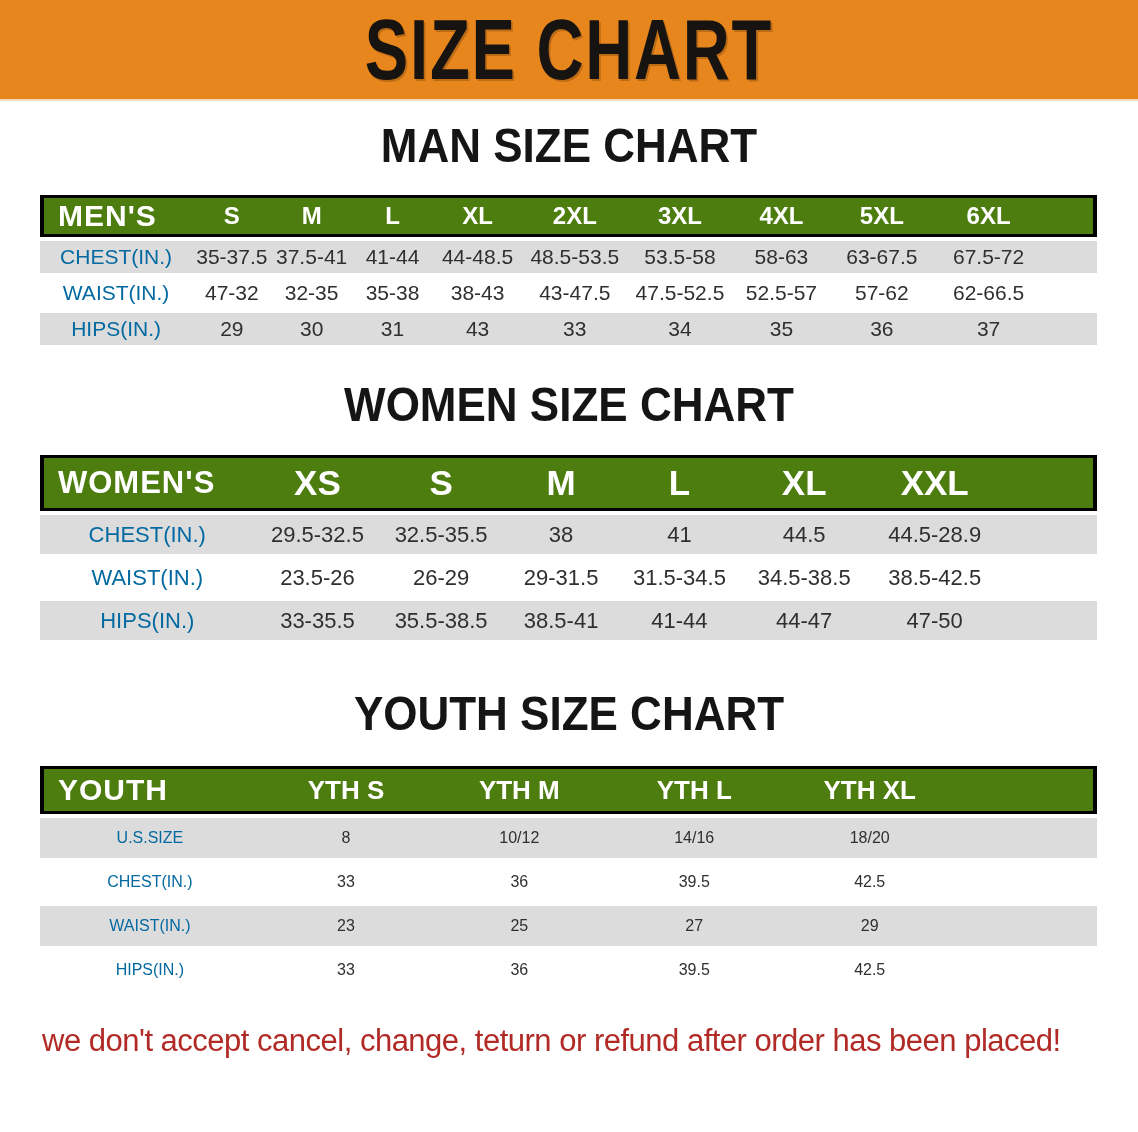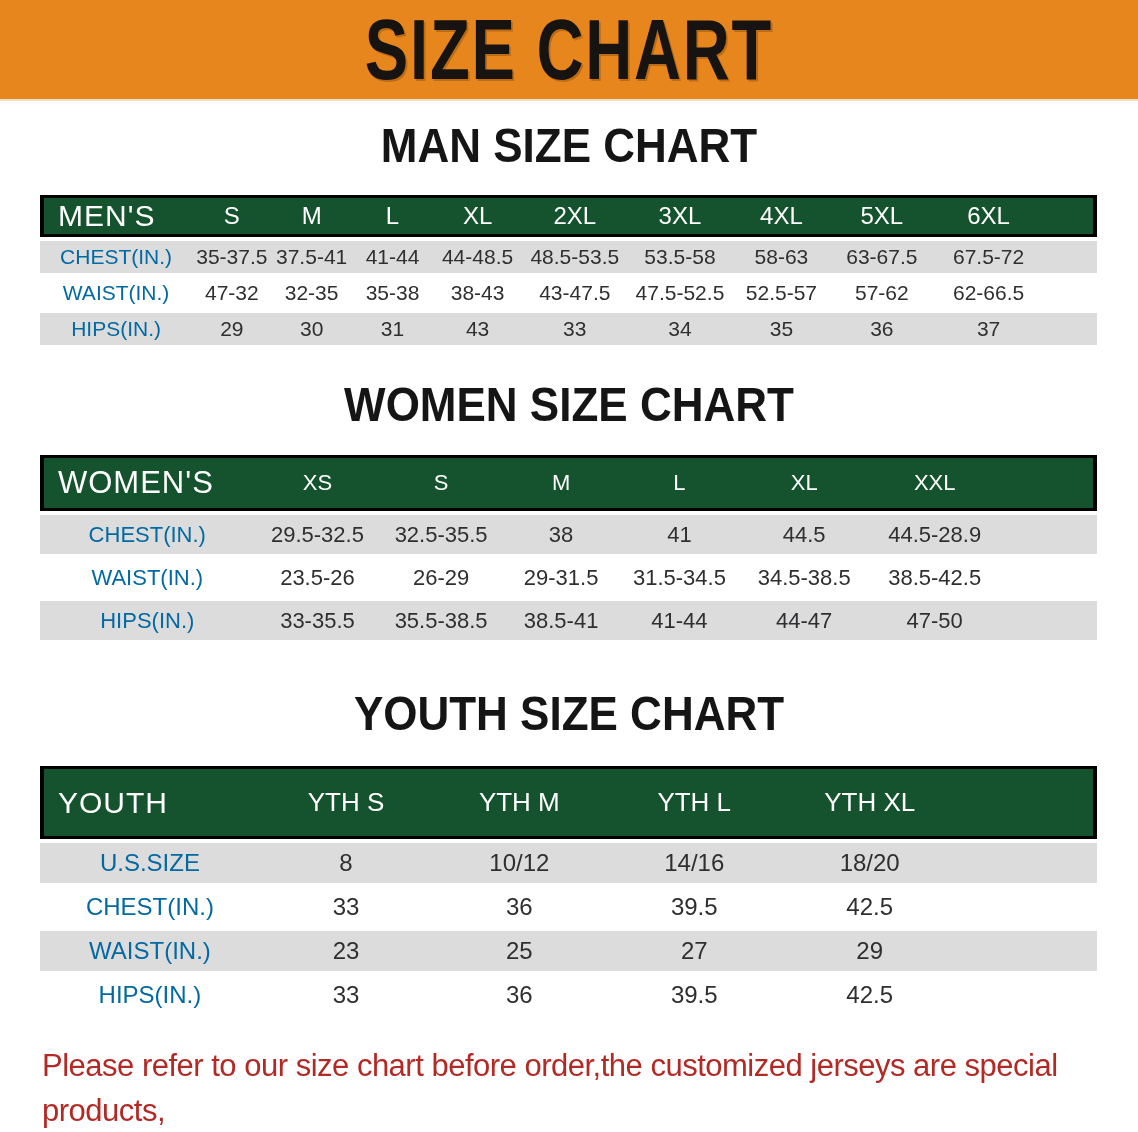--- a/index.html
+++ b/index.html
@@ -44,51 +44,51 @@
     border-spacing: 0 4px;
     table-layout: fixed;
     width: 1057px;
     margin-left: 40px;
   }
   #men-table   { margin-top: 22px; }
   #women-table { margin-top: 22px; }
   #youth-table { margin-top: 24px; }
 
   table.size-table thead th {
-    background: #14532d;
+    background: #4d7c0f;
     color: #ffffff;
-    font-weight: normal;
+    font-weight: bold;
     text-align: center;
     border-top: 3px solid #000;
     border-bottom: 3px solid #000;
     overflow: hidden;
     white-space: nowrap;
   }
   table.size-table thead th:first-child { border-left: 4px solid #000; text-align: left; padding-left: 14px; }
   table.size-table thead th:last-child  { border-right: 4px solid #000; }
 
   #men-table   thead th { height: 42px; font-size: 24px; }
   #men-table   thead th.label { font-size: 30px; letter-spacing: 1px; }
-  #women-table thead th { height: 56px; font-size: 22px; }
+  #women-table thead th { height: 56px; font-size: 35px; }
   #women-table thead th.label { font-size: 31px; letter-spacing: 1px; }
-  #youth-table thead th { height: 73px; font-size: 26px; }
+  #youth-table thead th { height: 48px; font-size: 26px; }
   #youth-table thead th.label { font-size: 30px; letter-spacing: 1px; }
 
   table.size-table tbody td {
     text-align: center;
     color: #2f2f31;
     white-space: nowrap;
     overflow: hidden;
   }
   table.size-table tbody tr:nth-child(odd)  td { background: #dcdcdd; }
   table.size-table tbody tr:nth-child(even) td { background: #ffffff; }
 
   #men-table   tbody td { height: 32px; font-size: 21px; }
   #women-table tbody td { height: 39px; font-size: 22px; }
-  #youth-table tbody td { height: 40px; font-size: 24px; }
+  #youth-table tbody td { height: 40px; font-size: 16px; }
   table.size-table tbody td.label { color: #0369a1; }
 
   .footer-notice {
     margin-top: 24px;
     padding: 0 42px;
     color: #B12A25;
     font-size: 31px;
     line-height: 45px;
     font-weight: 400;
     letter-spacing: -0.5px;
@@ -285,15 +285,14 @@
         <td>33</td>
         <td>36</td>
         <td>39.5</td>
         <td>42.5</td>
         <td></td>
       </tr>
     </tbody>
   </table>
 
 <div class="footer-notice">
-  <div>Please refer to our size chart before order,the customized jerseys are special products,</div>
   <div>we don't accept cancel, change, teturn or refund after order has been placed!</div>
 </div>
 
 </body></html>

